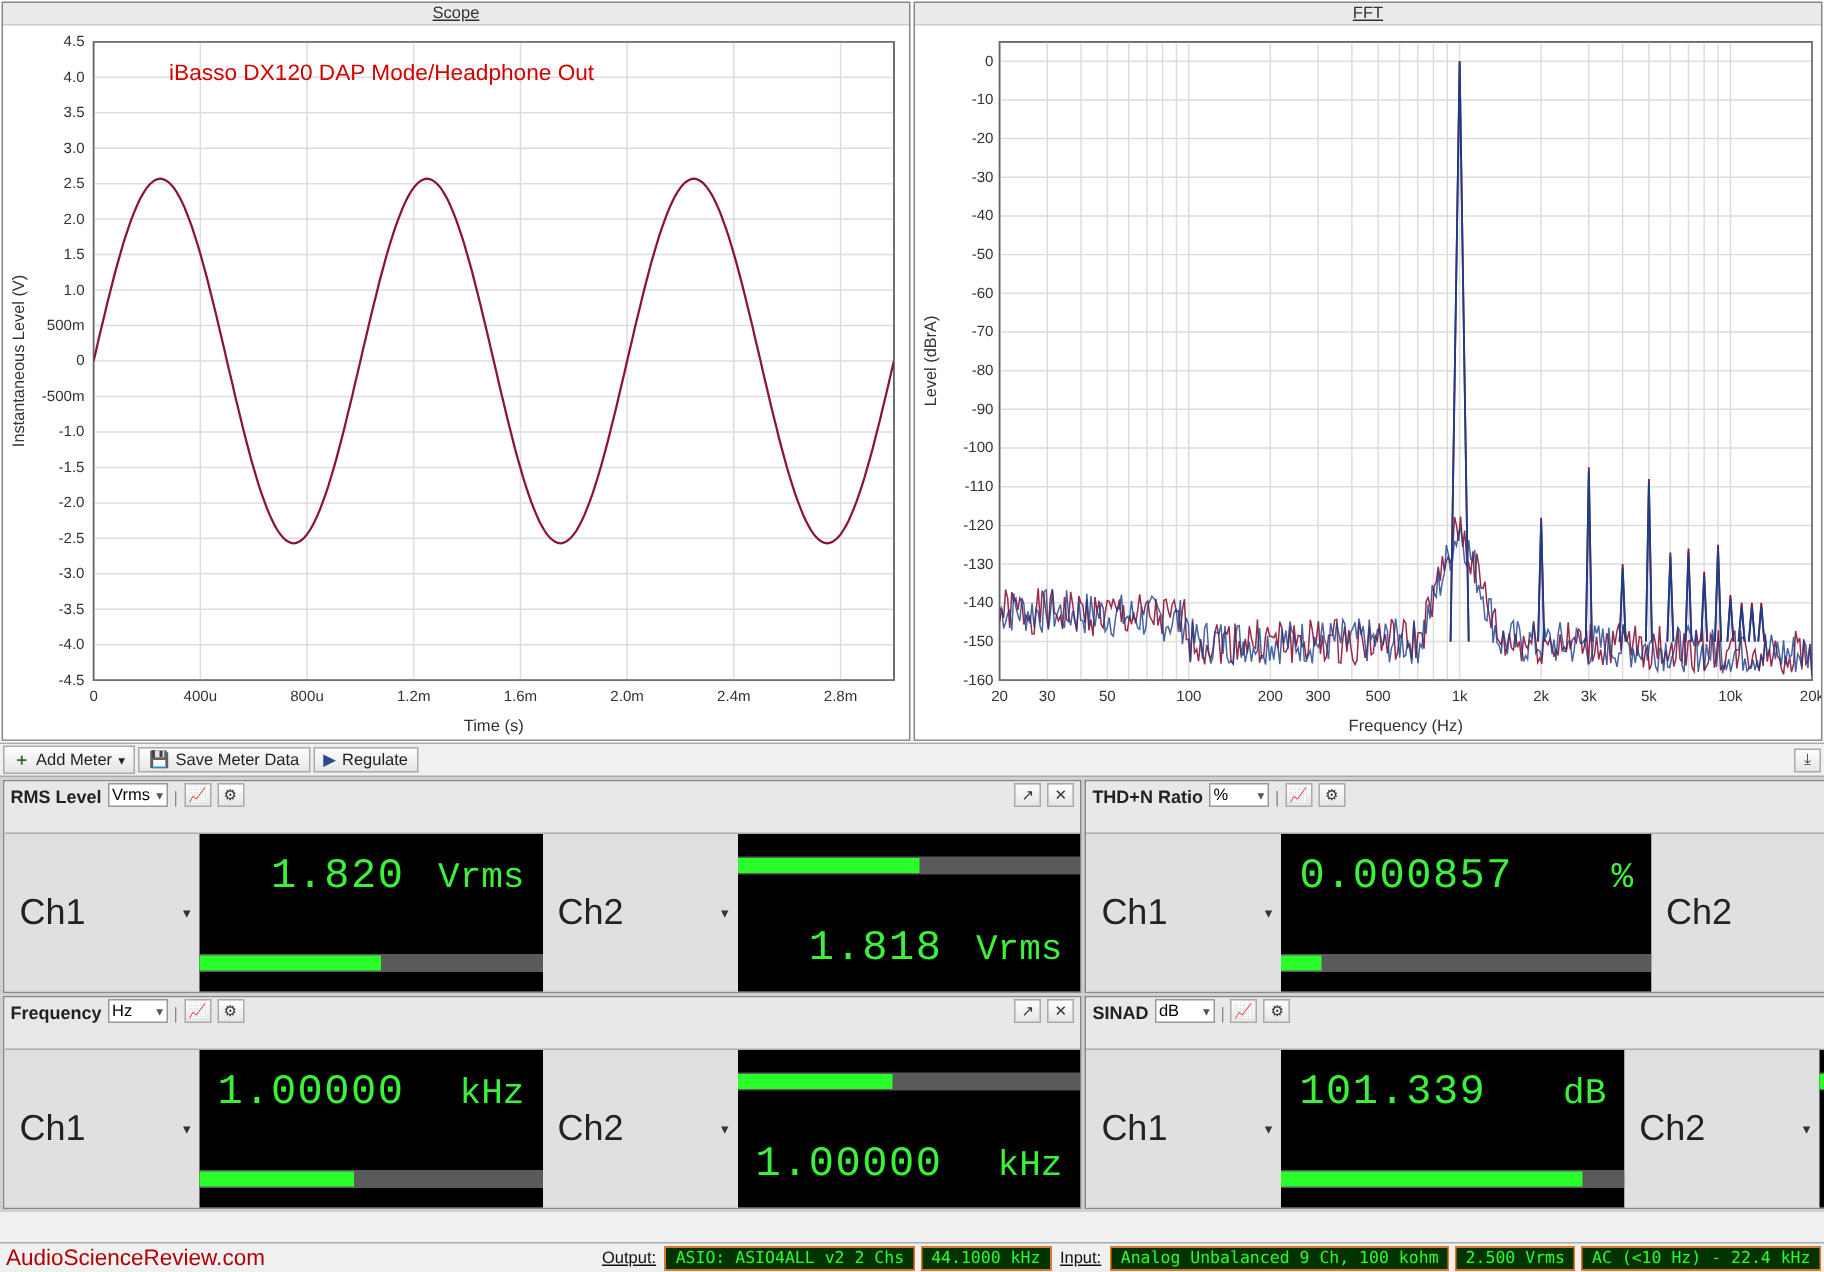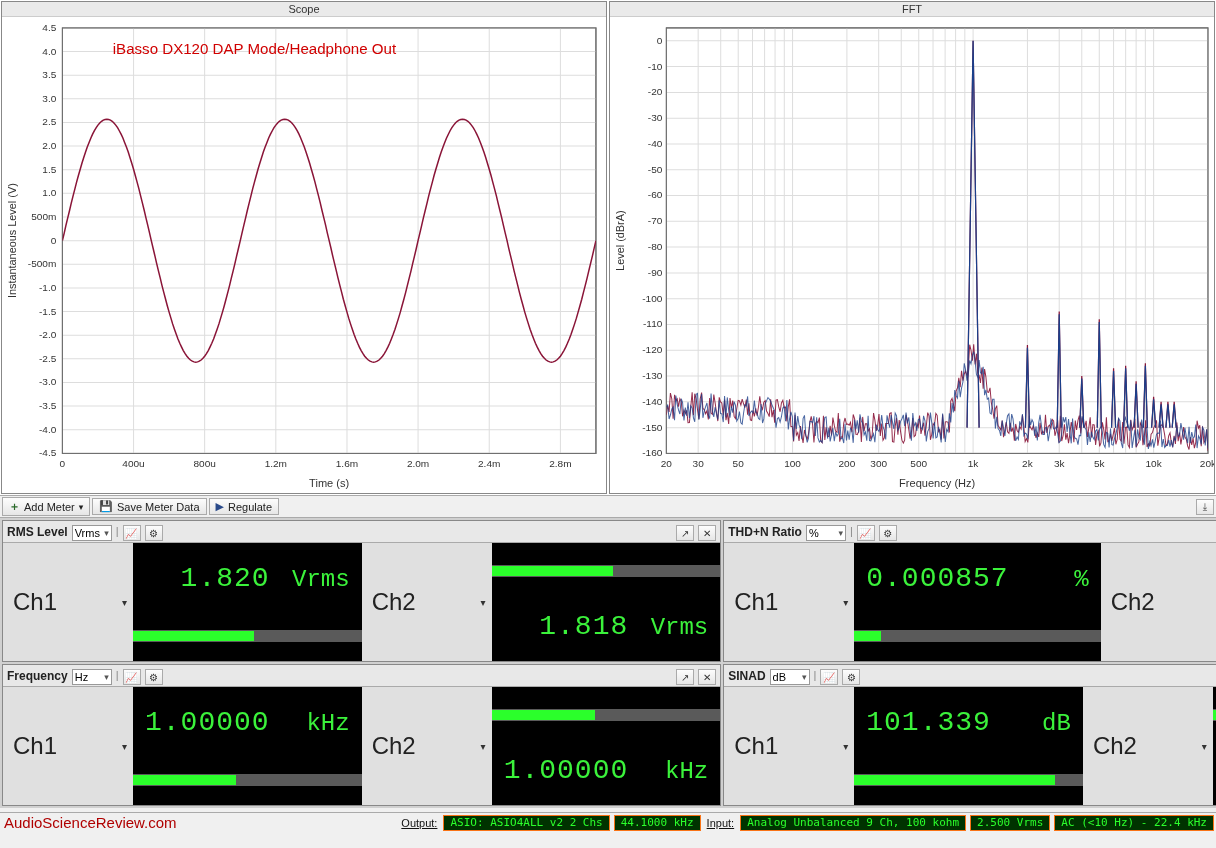--- a/index.html
+++ b/index.html
@@ -1,50 +1,50 @@
 <!DOCTYPE html>
 <html><head>
 <meta charset="utf-8">
 <style>
 * { box-sizing: border-box; margin: 0; padding: 0; }
 body { font-family: "Segoe UI", Tahoma, sans-serif; font-size: 11px; background: #f0f0f0; width: 1216px; height: 848px; overflow: hidden; position: relative; }
 
 .top-charts { display: flex; height: 496px; background: #fff; border-bottom: 1px solid #aaa; }
 .chart-panel { flex: 1; border: 1px solid #888; margin: 1px; background: #fff; position: relative; }
-.chart-title { text-align: center; font-size: 11px; background: #eaeaea; border-bottom: 1px solid #ccc; padding: 1px; color: #333; }
+.chart-title { text-align: center; font-size: 11px; background: #eaeaea; border-bottom: 1px solid #ccc; padding: 1px; color: #333; text-decoration: underline; }
 .chart-body { position: absolute; top: 18px; left: 0; right: 0; bottom: 0; }
 .chart-svg { width: 100%; height: 100%; }
 
 .toolbar { display: flex; align-items: center; background: #f0f0f0; border-bottom: 1px solid #aaa; height: 22px; padding: 0 2px; gap: 2px; }
 .tool-btn { display: inline-flex; align-items: center; gap: 4px; padding: 1px 6px; border: 1px solid #aaa; background: linear-gradient(#fdfdfd,#e6e6e6); font-size: 11px; cursor: pointer; color: #222; }
 
 .meters { display: grid; grid-template-columns: 1fr 1fr; grid-template-rows: 1fr 1fr; height: 290px; gap: 2px; padding: 2px; background: #d0d0d0; }
 .meter-panel { background: #e8e8e8; border: 1px solid #888; display: flex; flex-direction: column; }
-.meter-header { display: flex; align-items: flex-start; background: #e8e8e8; border-bottom: 1px solid #aaa; padding: 4px 4px; gap: 4px; height: 22px; }
+.meter-header { display: flex; align-items: flex-end; background: #e8e8e8; border-bottom: 1px solid #aaa; padding: 17px 4px; gap: 4px; height: 22px; }
 .meter-title { font-weight: bold; font-size: 12px; color: #222; }
 .meter-unit-sel { font-size: 11px; border: 1px solid #999; background: #fff; padding: 0 2px; min-width: 40px; height: 16px; display: inline-flex; align-items: center; }
 .meter-unit-sel::after { content: "▾"; margin-left: auto; font-size: 9px; color: #555; }
 .icon-btn { width: 18px; height: 16px; border: 1px solid #aaa; background: linear-gradient(#fdfdfd,#e6e6e6); cursor: pointer; display: inline-flex; align-items: center; justify-content: center; font-size: 10px; color: #333; }
 .spacer { flex: 1; }
 
 .meter-body { flex: 1; display: flex; flex-direction: row; }
 .meter-row { flex: 1; display: flex; align-items: stretch; }
 .ch-label { width: 130px; background: #e0e0e0; display: flex; align-items: center; padding-left: 10px; font-size: 24px; color: #222; position: relative; }
 .ch-arrow { position: absolute; right: 6px; font-size: 10px; color: #333; }
 .readout { flex: 1; background: #000; display: flex; flex-direction: column; justify-content: center; position: relative; gap: 32px; }
 .readout-line { display: flex; align-items: baseline; justify-content: flex-end; padding: 0 12px; }
 .readout-val { font-family: "Consolas","Courier New",monospace; font-size: 28px; color: #3bf23b; letter-spacing: 1px; }
 .readout-unit { font-family: "Consolas","Courier New",monospace; font-size: 24px; color: #3bf23b; margin-left: 16px; min-width: 64px; text-align: right; }
 .bar-wrap { height: 12px; background: #5a5a5a; margin: 2px 0 0 0; position: relative; }
 .bar-fill { position: absolute; top: 1px; bottom: 1px; left: 0; background: #2bff2b; }
 
 .meter-row.top .readout-line { margin-bottom: 2px; }
 .meter-row.bot .readout-line { margin-top: 2px; }
 
-.statusbar { position: absolute; bottom: 16px; left: 0; right: 0; height: 20px; background: #f0f0f0; border-top: 1px solid #aaa; display: flex; align-items: center; font-size: 11px; }
+.statusbar { position: absolute; bottom: 0; left: 0; right: 0; height: 20px; background: #f0f0f0; border-top: 1px solid #aaa; display: flex; align-items: center; font-size: 11px; }
 .asr { color: #b00000; font-size: 15px; font-weight: 500; padding: 0 4px; font-family: Arial, sans-serif; }
 .statusbar .spacer { flex:1; }
 .st-label { color: #111; padding: 0 4px; text-decoration: underline; }
 .st-val { background: #003300; color: #2bff2b; border: 1px solid #f97316; padding: 0 6px; margin: 0 2px; font-family: Consolas, monospace; font-size: 11px; height: 16px; display: inline-flex; align-items: center; }
 
 svg text { font-family: "Segoe UI", Tahoma, sans-serif; }
 </style>
 </head>
 <body>
 

